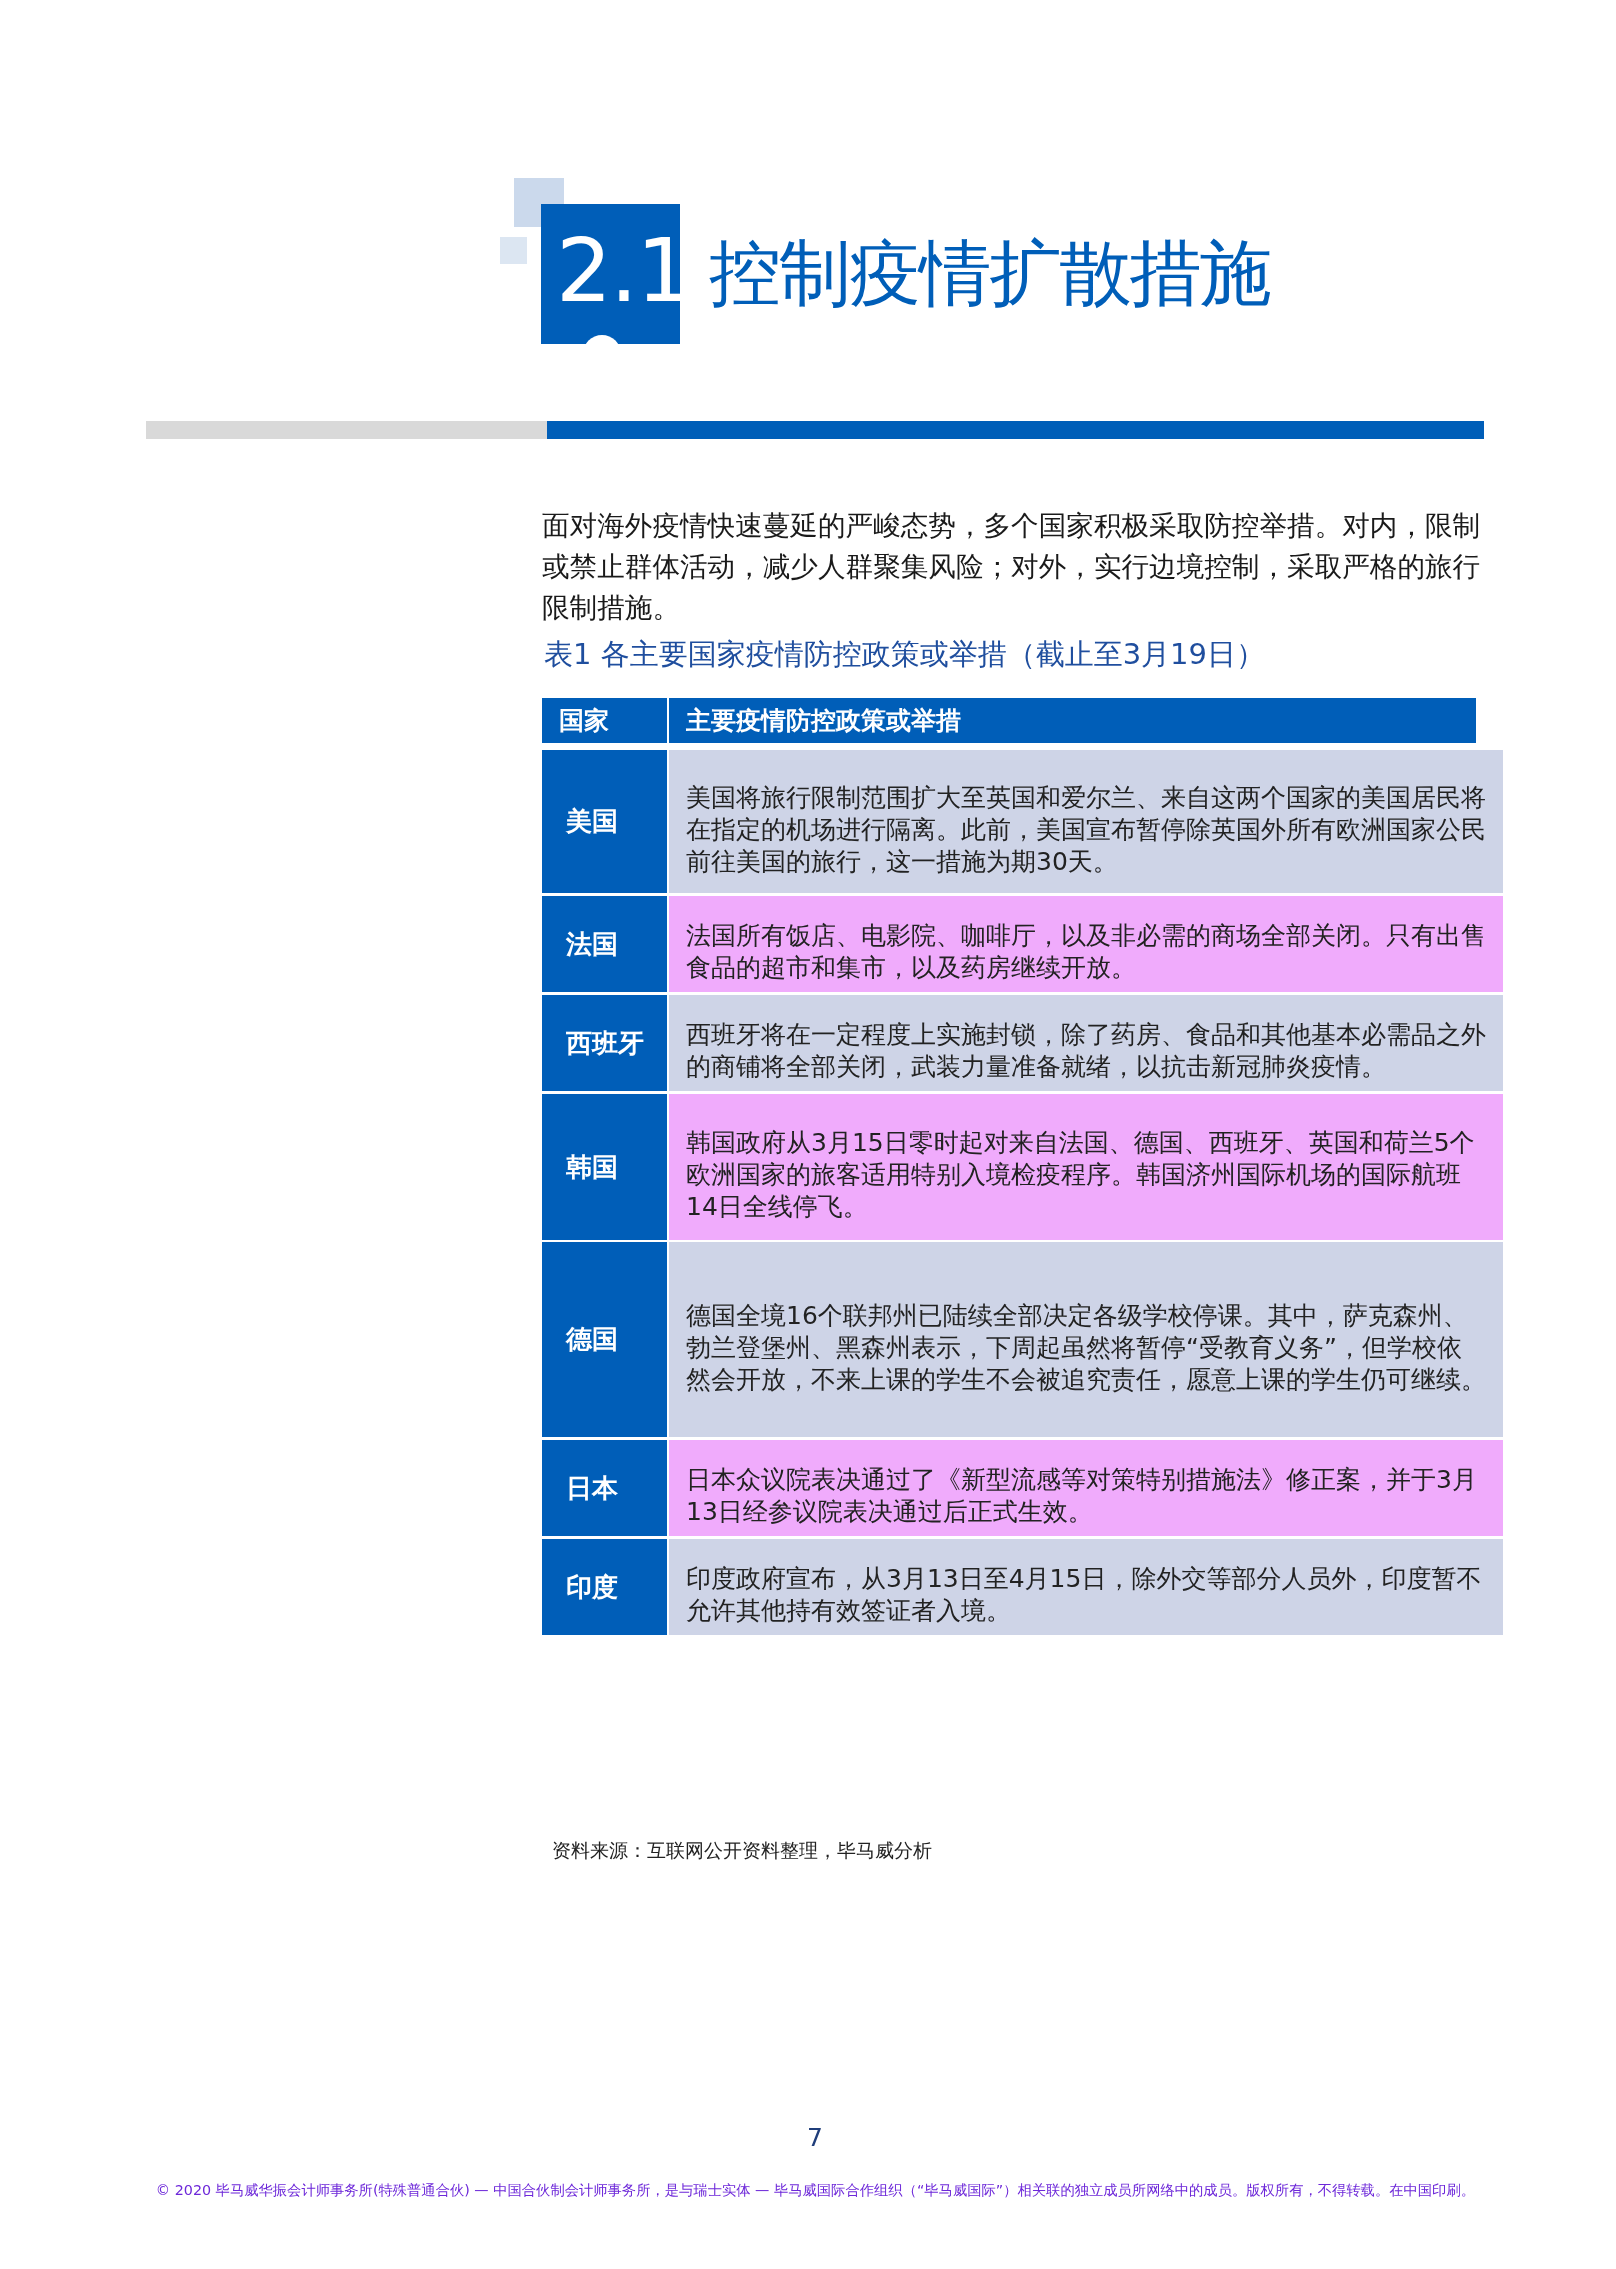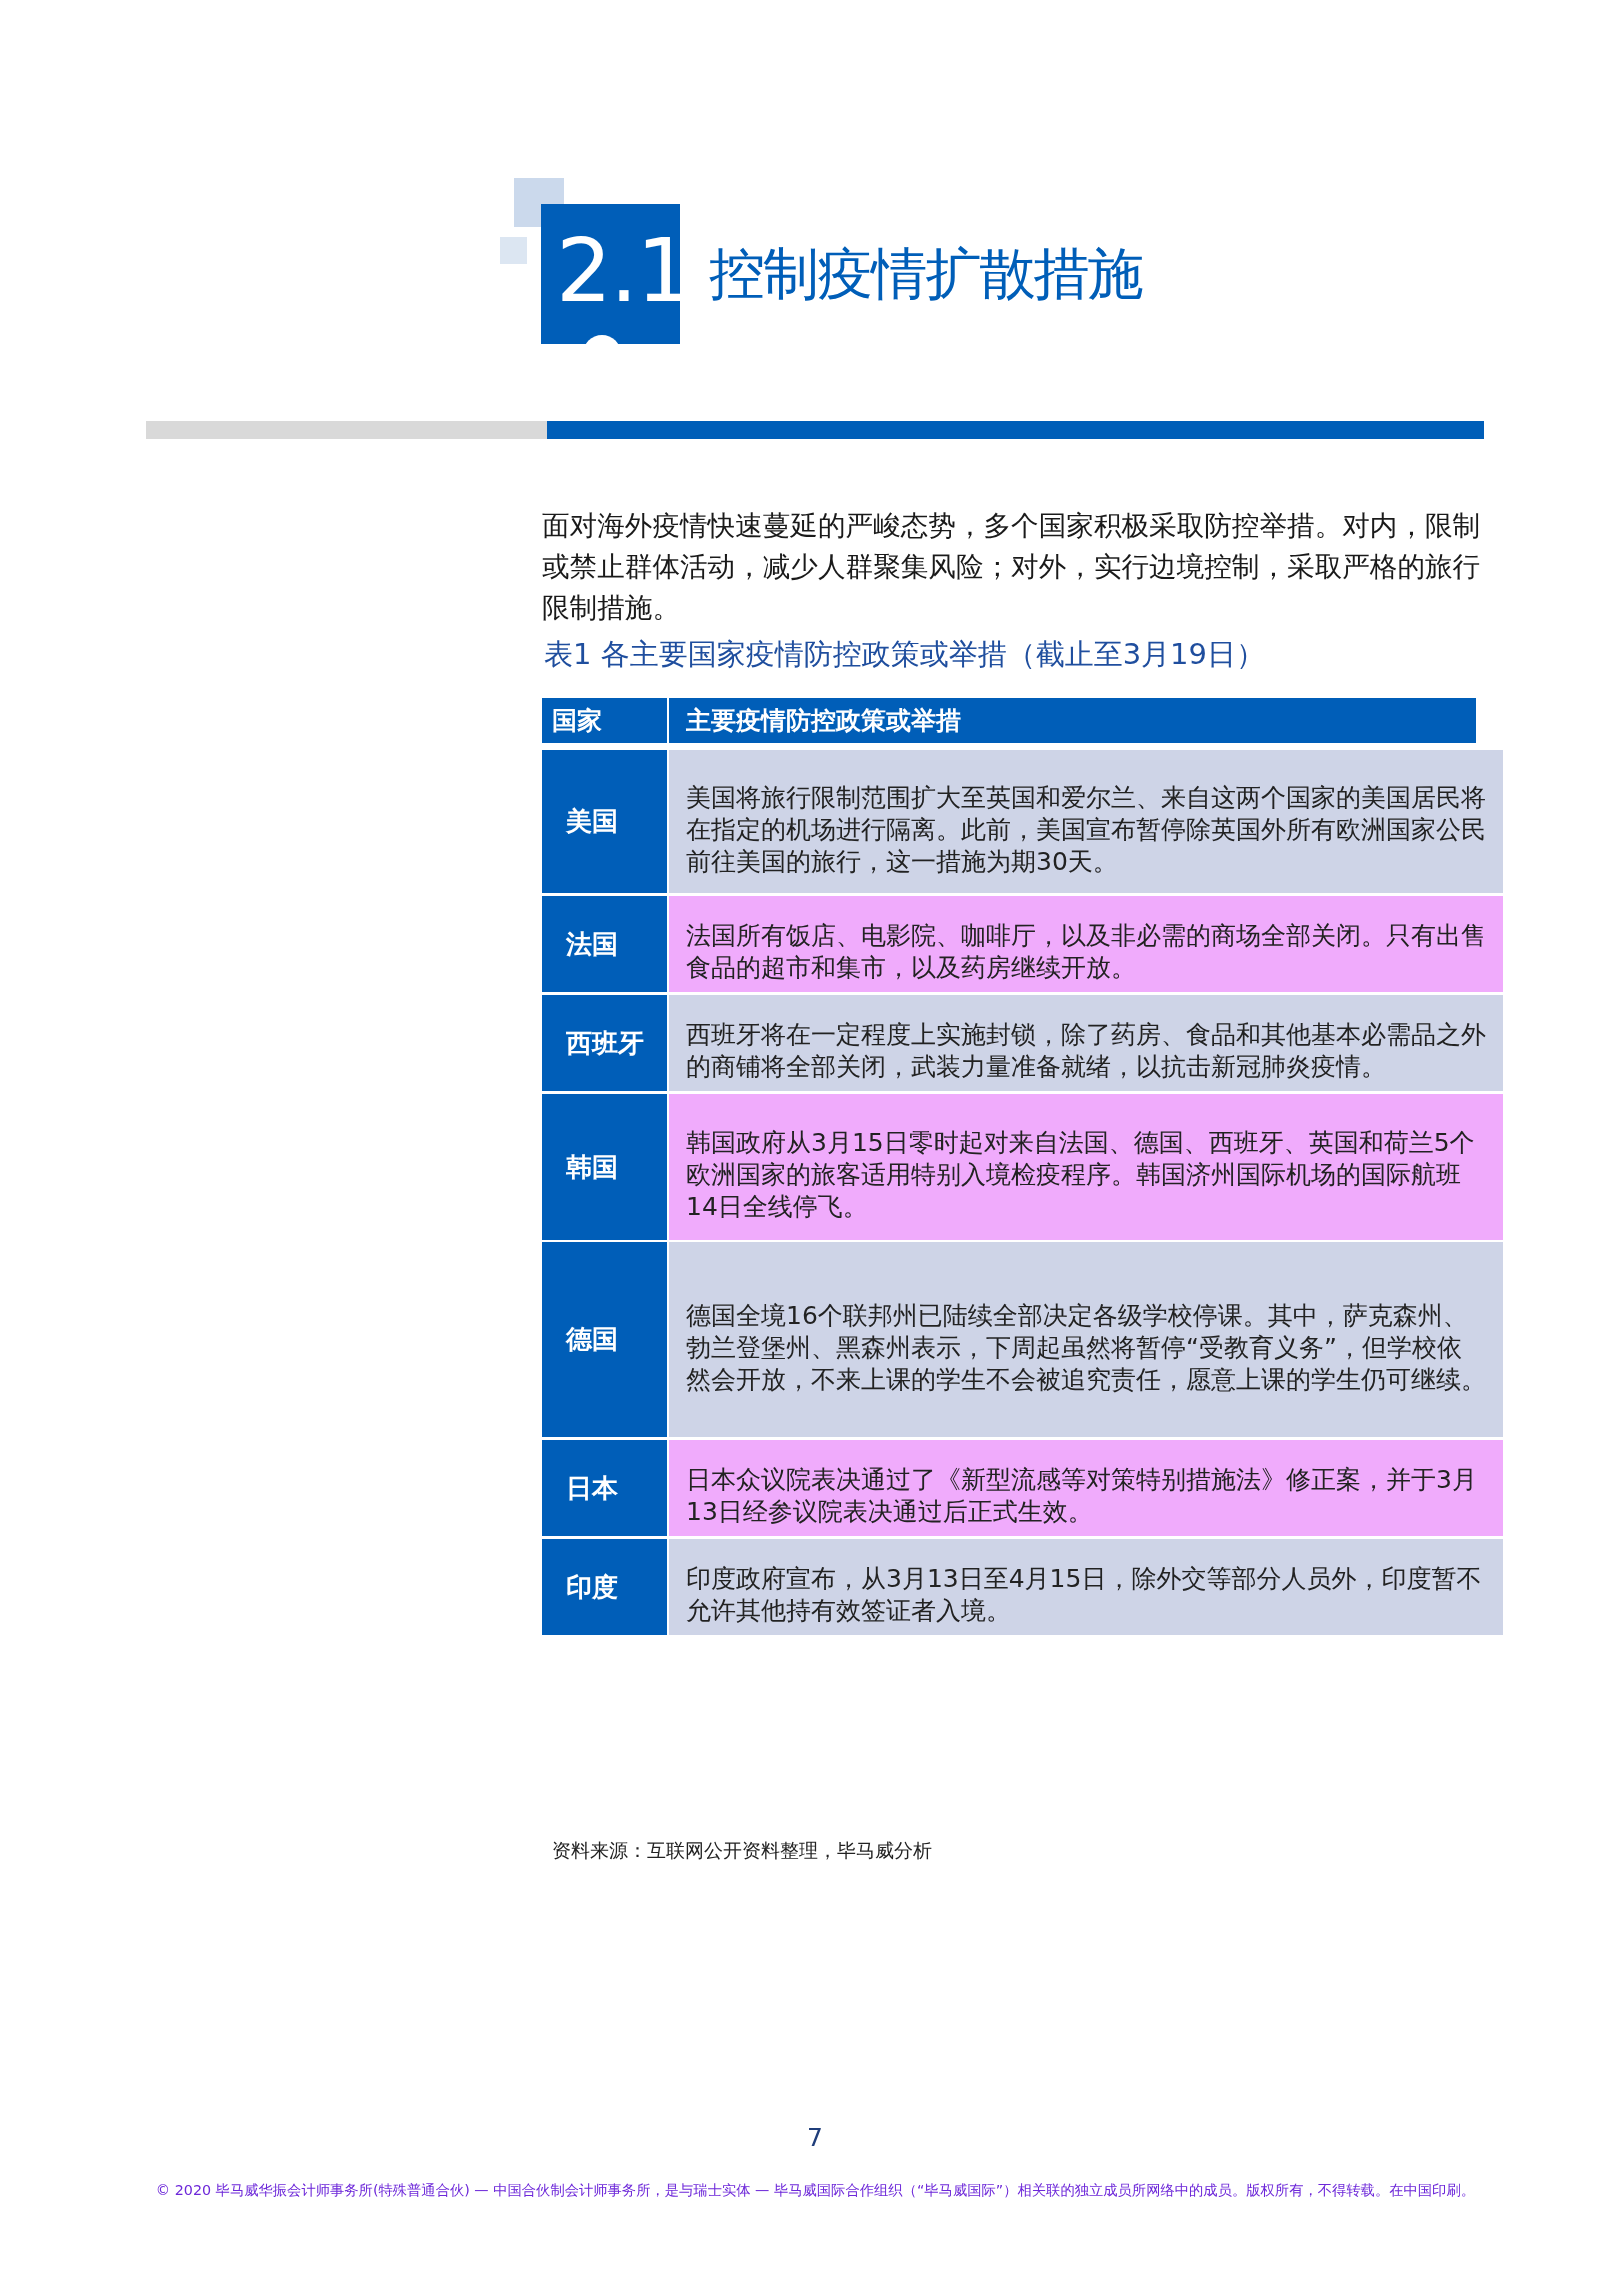--- a/index.html
+++ b/index.html
@@ -5,29 +5,29 @@
   html, body { margin:0; padding:0; background:#ffffff; }
   body { width:1617px; height:2269px; position:relative; overflow:hidden;
          font-family:"DejaVu Sans","Liberation Sans",sans-serif; }
   .abs { position:absolute; }
   .sq1 { left:514px; top:178px; width:50px; height:49px; background:#CBD9EC; }
   .sq2 { left:500px; top:237px; width:27px; height:27px; background:#DCE6F2; }
   .numbox { left:541px; top:204px; width:139px; height:140px; background:#005EB8; overflow:hidden; }
   .numbox .num { position:absolute; left:15px; top:19px; color:#fff; font-size:88px; line-height:95px;
                  font-family:"DejaVu Sans",sans-serif; letter-spacing:-1.9px; }
   .numbox .dot { position:absolute; left:42px; top:131px; width:38px; height:38px; border-radius:50%; background:#fff; }
-  .title { left:709px; top:221px; color:#005EB8; font-size:56px; line-height:105px; white-space:nowrap; letter-spacing:-1.9px; }
+  .title { left:709px; top:221px; color:#005EB8; font-size:72px; line-height:105px; white-space:nowrap; letter-spacing:-1.9px; }
   .bar-gray { left:146px; top:421px; width:401px; height:18px; background:#D9D9D9; }
   .bar-blue { left:547px; top:421px; width:937px; height:18px; background:#005EB8; }
   .para { left:542px; top:489px; width:942px; font-size:27.6px; line-height:41px; color:#1a1a1a;margin-top:16px; }
   .caption { left:544px; top:639px; font-size:29px; line-height:30px; color:#1F4E9E; white-space:nowrap; }
   .table-header { left:542px; top:698px; width:935px; height:45px; }
   .th { position:absolute; top:0; height:45px; background:#005EB8; color:#fff; font-weight:bold;
         font-size:25px; line-height:45px; box-sizing:border-box; padding-left:17px; }
-  .th.c1 { left:0; width:125px; padding-left:10px; }
+  .th.c1 { left:0; width:125px; padding-left:17px; }
   .th.c2 { left:127px; width:807px; padding-left:17px; }
   .row { position:absolute; left:542px; width:935px; }
   .row .cc { position:absolute; left:0; top:0; bottom:0; width:125px; background:#005EB8; color:#fff;
              font-weight:bold; font-size:26px; display:flex; align-items:center; padding-left:24px; box-sizing:border-box; }
   .row .dc { position:absolute; left:127px; top:0; bottom:0; width:834px; color:#222;
              font-size:25px; line-height:32px; display:flex; align-items:center; padding:16px 17px 0 17px; box-sizing:border-box; }
   .row.dark .dc { background:#CED4E7; }
   .row.light .dc { background:#f0abfc; }
   .source { left:552px; top:1838px; font-size:19px; line-height:25px; color:#222; white-space:nowrap; }
   .pageno { left:807px; top:2123px; font-size:25px; color:#1F3D7A; }

